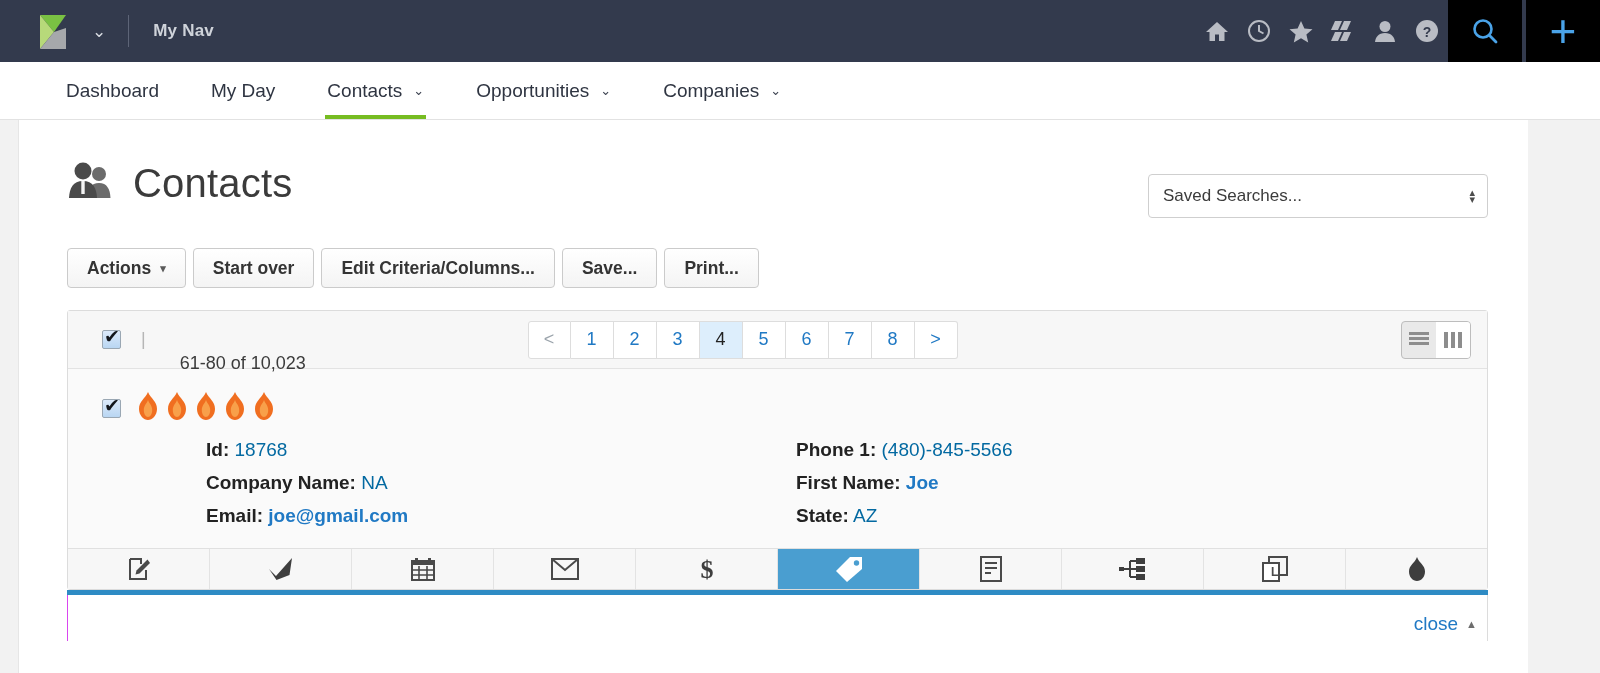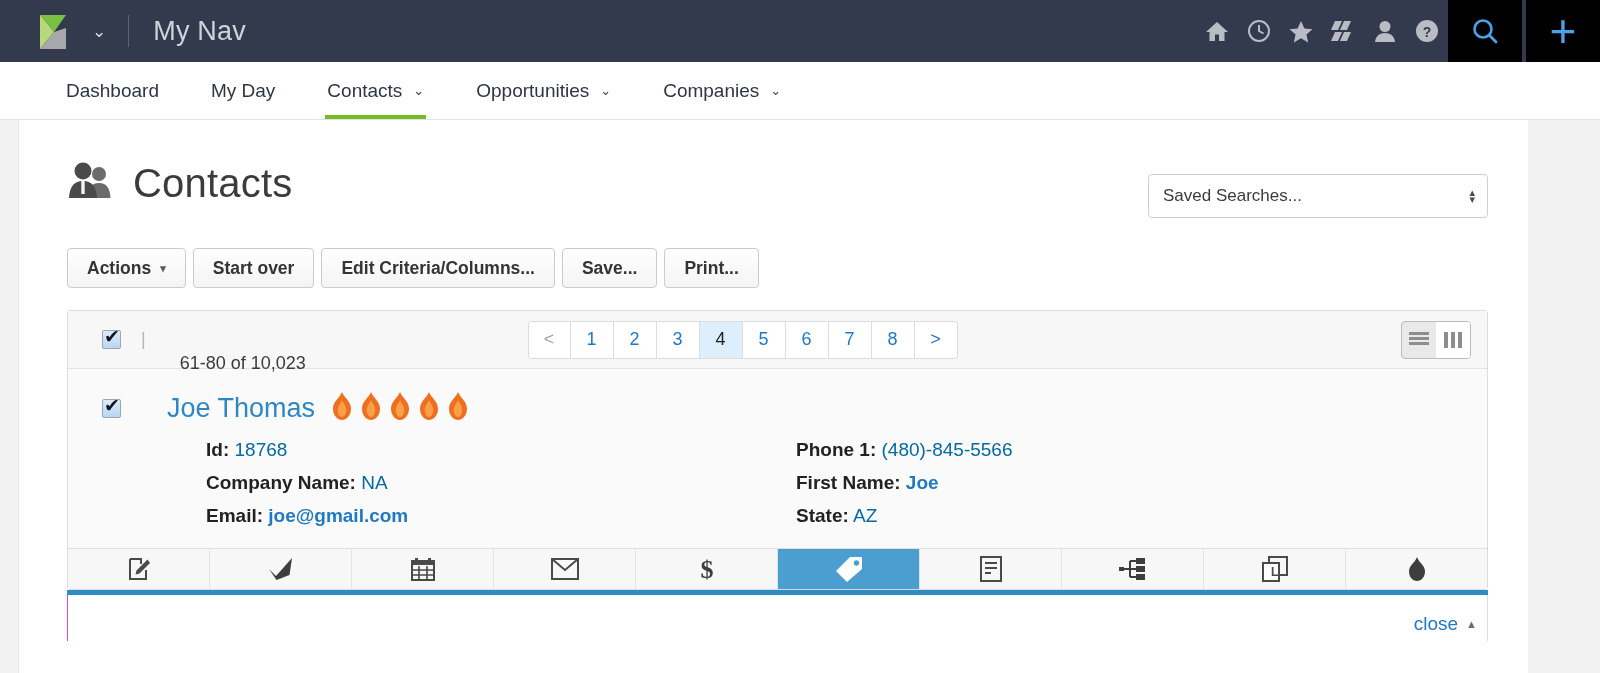--- a/index.html
+++ b/index.html
@@ -20,21 +20,21 @@
   .logo-wrap { display: flex; align-items: center; padding-left: 30px; }
   .logo { width: 50px; height: 48px; position: relative; }
   .logo svg { display: block; }
   .logo-caret {
     margin-left: 12px; color: #d7dae0; font-size: 17px; line-height: 1;
   }
   .topbar-divider {
     width: 1px; height: 32px; background: #5d6477; margin: 0 24px 0 22px;
   }
   .nav-title {
-    color: #cfd3da; font-size: 27px; font-weight: 400; letter-spacing: .2px;
+    color: #cfd3da; font-size: 17px; font-weight: 700; letter-spacing: .2px;
   }
   .topbar-icons {
     margin-left: auto; display: flex; align-items: center; height: 62px;
   }
   .tb-icon {
     width: 42px; height: 62px; display: flex; align-items: center;
     justify-content: center; color: #b9bcc4;
   }
   .tb-icon svg { display:block; fill: #b9bcc4; }
   .tb-btn {
@@ -352,21 +352,20 @@
               <rect x="9" y="1" width="4" height="16" fill="#8d8d8d"></rect>
               <rect x="16" y="1" width="4" height="16" fill="#8d8d8d"></rect>
             </svg>
           </span>
         </div>
       </div>
 
       <div class="record">
         <div class="rec-top">
           <span class="chk"></span>
-          <span class="rec-name">Joe Thomas</span>
           <span class="flames">
             <span><svg width="26" height="30" viewBox="0 0 26 30">
                   <path d="M13 1 C10 8 4 10 4 18 C4 24.5 8.8 29 13 29 C17.2 29 22 24.5 22 18 C22 10 16 8 13 1 Z" fill="#f06e20"></path>
                   <path d="M13 9 C11.5 13 8.8 14.6 8.8 19 C8.8 23 10.7 26 13 26 C15.3 26 17.2 23 17.2 19 C17.2 14.6 14.5 13 13 9 Z" fill="#f8a04a"></path>
                 </svg></span>
             <span><svg width="26" height="30" viewBox="0 0 26 30">
                   <path d="M13 1 C10 8 4 10 4 18 C4 24.5 8.8 29 13 29 C17.2 29 22 24.5 22 18 C22 10 16 8 13 1 Z" fill="#f06e20"></path>
                   <path d="M13 9 C11.5 13 8.8 14.6 8.8 19 C8.8 23 10.7 26 13 26 C15.3 26 17.2 23 17.2 19 C17.2 14.6 14.5 13 13 9 Z" fill="#f8a04a"></path>
                 </svg></span>
             <span><svg width="26" height="30" viewBox="0 0 26 30">

